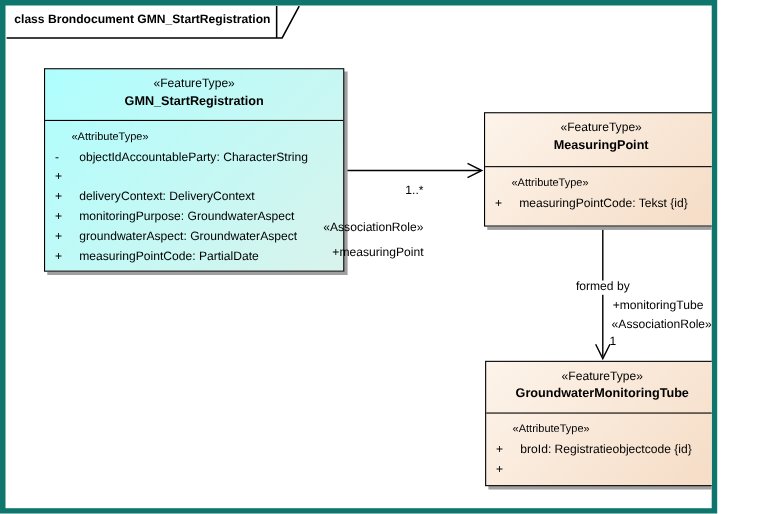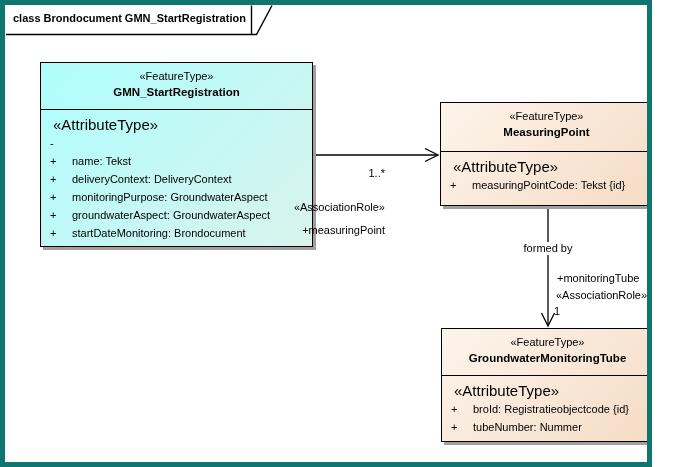--- a/index.html
+++ b/index.html
@@ -31,31 +31,31 @@
   }
   .uml-class .hdr{
     box-sizing:border-box;
     border-bottom:1.5px solid #000;
     text-align:center;
     padding-top:6px;
   }
   .uml-class .stereotype{font-size:11px;line-height:15px;}
   .uml-class .cls-name{font-size:11.5px;font-weight:bold;line-height:16px;}
   .uml-class .attrs{flex:1;padding-top:6px;}
-  .attr-header{font-size:15px;line-height:18px;padding-left:12px;}
+  .attr-header{font-size:10px;line-height:18px;padding-left:24px;}
   .attr-row{display:flex;font-size:11px;line-height:18px;white-space:nowrap;}
   .attr-row .vis{width:22px;padding-left:9px;flex:0 0 auto;}
   .attr-row .atext{flex:1 1 auto;overflow:hidden;}
   
   .conn-label{
     position:absolute;font-size:11px;line-height:13px;
     white-space:nowrap;z-index:3;
   }
   .right-align{text-align:right;}
-  .on-line{background:#fff;padding:0 3px;transform:translateX(-50%);}
+  .on-line{background:#fff;padding:0 3px;transform:translateX(-50%);margin-top:13px;}
   
   #connector-layer{position:absolute;left:0;top:0;z-index:1;}
   #tab-layer{position:absolute;left:0;top:0;z-index:2;}
 </style>
 </head>
 <body>
 
 <div id="canvas">
 
   <svg id="tab-layer" width="690" height="467">
@@ -77,40 +77,40 @@
 
   <div class="uml-class" style="left: 35px; top: 57px; width: 273px; height: 185px; --c1: #aefefe; --c2: #d9f3ec; --shadow: #a0a0a0;">
     <div class="hdr" style="height:46.5px;">
       <div class="stereotype">«FeatureType»</div>
       <div class="cls-name">GMN_StartRegistration</div>
     </div>
     <div class="attrs">
       <div class="attr-header">«AttributeType»</div>
       <div class="attr-row">
         <span class="vis">-</span>
+        <span class="atext">objectIdAccountableParty: CharacterString</span>
       </div>
       <div class="attr-row">
         <span class="vis">+</span>
-        <span class="atext">name: Tekst</span>
       </div>
       <div class="attr-row">
         <span class="vis">+</span>
         <span class="atext">deliveryContext: DeliveryContext</span>
       </div>
       <div class="attr-row">
         <span class="vis">+</span>
         <span class="atext">monitoringPurpose: GroundwaterAspect</span>
       </div>
       <div class="attr-row">
         <span class="vis">+</span>
         <span class="atext">groundwaterAspect: GroundwaterAspect</span>
       </div>
       <div class="attr-row">
         <span class="vis">+</span>
-        <span class="atext">startDateMonitoring: Brondocument</span>
+        <span class="atext">measuringPointCode: PartialDate</span>
       </div>
     </div>
   </div>
 
   <div class="uml-class" style="left: 435px; top: 97px; width: 213px; height: 104px; --c1: #fdf4eb; --c2: #f5dcc5; --shadow: #a0a0a0;">
     <div class="hdr" style="height:48.5px;">
       <div class="stereotype">«FeatureType»</div>
       <div class="cls-name">MeasuringPoint</div>
     </div>
     <div class="attrs">
@@ -128,21 +128,20 @@
       <div class="cls-name">GroundwaterMonitoringTube</div>
     </div>
     <div class="attrs">
       <div class="attr-header">«AttributeType»</div>
       <div class="attr-row">
         <span class="vis">+</span>
         <span class="atext">broId: Registratieobjectcode {id}</span>
       </div>
       <div class="attr-row">
         <span class="vis">+</span>
-        <span class="atext">tubeNumber: Nummer</span>
       </div>
     </div>
   </div>
 
   <div class="conn-label right-align" style="right:262px;top:162px;">1..*</div>
   <div class="conn-label right-align" style="right:262px;top:179px;margin-top:40px;">+measuringPoint</div>
   <div class="conn-label right-align" style="right:262px;top:196px;">«AssociationRole»</div>
 
   <div class="conn-label on-line" style="left:543px;top:237px;">formed by</div>
   <div class="conn-label" style="left:552px;top:267px;">+monitoringTube</div>

